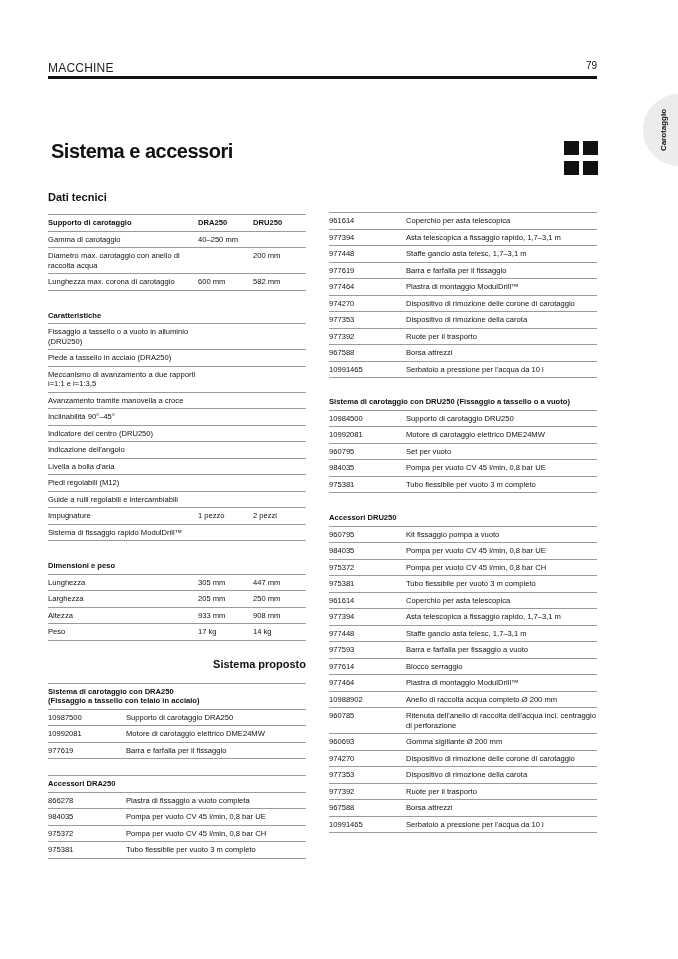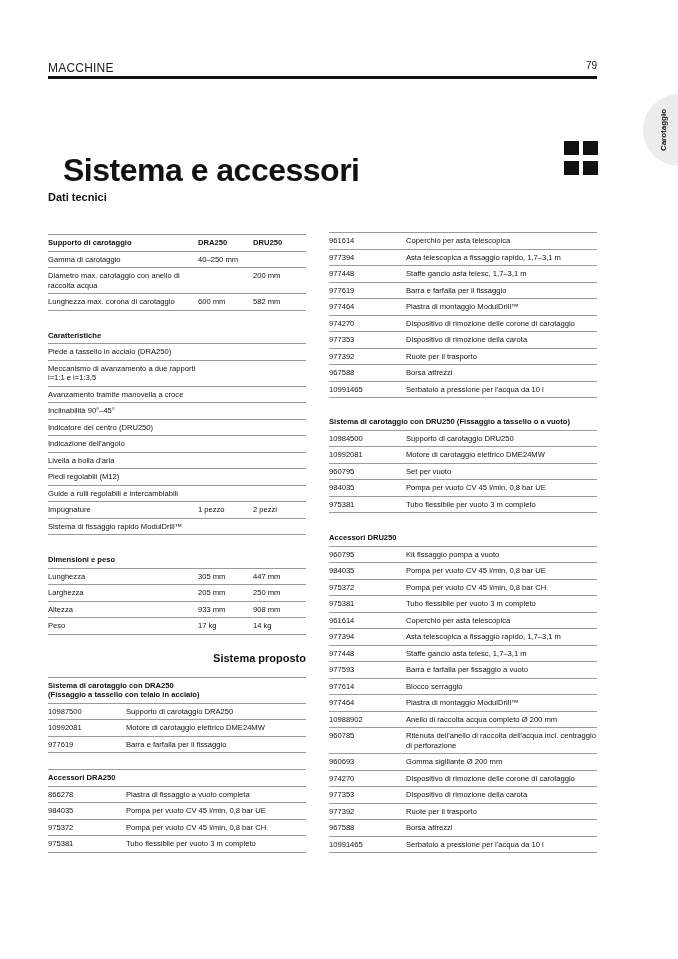--- a/index.html
+++ b/index.html
@@ -12,25 +12,25 @@
   .header-rule { position: absolute; left: 48px; top: 76px; width: 549px; height: 3px; background: #111; }
   .side-tab {
     position: absolute; left: 643px; top: 94px; width: 60px; height: 72px;
     background: #ececec; border-radius: 36px 0 0 36px;
   }
   .side-tab span {
     position: absolute; left: 12px; top: 36px;
     transform: translate(-50%, -50%) rotate(-90deg); transform-origin: center;
     font-size: 8px; font-weight: bold; white-space: nowrap; left: 20px;
   }
-  .page-title { position: absolute; left: 47px; top: 136px; font-size: 32px; font-weight: bold; letter-spacing: -0.5px; margin: 16px; }
+  .page-title { position: absolute; left: 47px; top: 136px; font-size: 20px; font-weight: bold; letter-spacing: -0.5px; margin: 4px; }
   .grid-icon { position: absolute; left: 564px; top: 141px; width: 34px; height: 34px; }
   .grid-icon i { position: absolute; width: 15px; height: 14px; background: #111; }
   .section-title { position: absolute; font-size: 11px; font-weight: bold; margin: 0; }
-  .col { position: absolute; font-size: 7.6px; margin-top: 20px; }
+  .col { position: absolute; font-size: 7.6px; }
   .col-left { left: 48px; width: 258px; }
   .col-right { left: 329px; width: 268px; }
   table { border-collapse: collapse; width: 100%; }
   td, th { padding: 0; text-align: left; font-weight: normal; vertical-align: top; }
   tr.row td { border-bottom: 1.5px solid #9a9a9a; padding: 3px 0 3px 0; line-height: 9.5px; }
   tr.head th { border-bottom: 1.5px solid #9a9a9a; font-weight: bold; padding: 3px 0 3px 0; line-height: 9.5px; }
   tr.top th, tr.top td { border-top: 1.5px solid #9a9a9a; }
   .num { text-align: left; }
   .c1 { width: 150px; }
   .c2 { width: 55px; }
@@ -85,20 +85,25 @@
 
   <div class="gap" style="height:17px"></div>
   <table>
     <tbody>
         <tr class="head">
       <th colspan="3">Caratteristiche</th>
     </tr>
     </tbody>
       <tbody id="features-body">
         <tr class="row">
+          <td class="c1">Fissaggio a tassello o a vuoto in alluminio (DRU250)</td>
+          <td class="c2 num"></td>
+          <td class="num"></td>
+        </tr>
+        <tr class="row">
           <td class="c1">Piede a tassello in acciaio (DRA250)</td>
           <td class="c2 num"></td>
           <td class="num"></td>
         </tr>
         <tr class="row">
           <td class="c1">Meccanismo di avanzamento a due rapporti i=1:1 e i=1:3,5</td>
           <td class="c2 num"></td>
           <td class="num"></td>
         </tr>
         <tr class="row">

